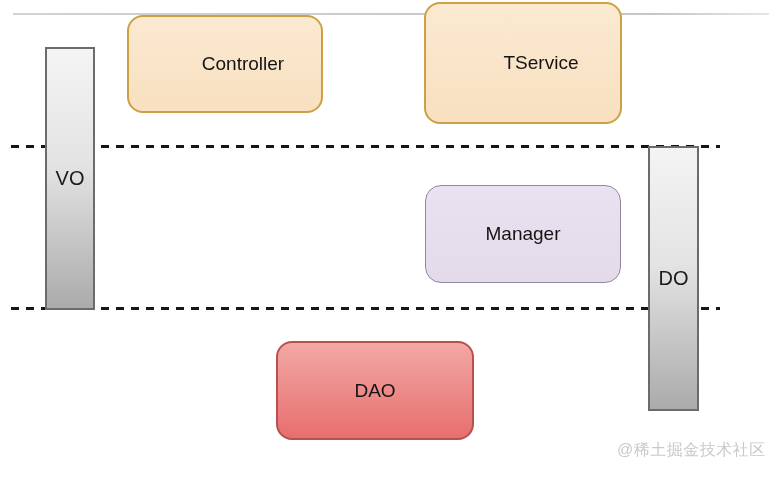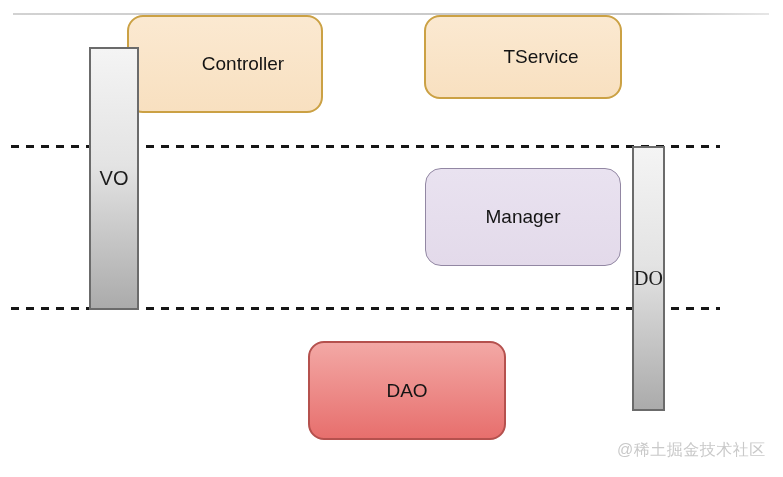--- a/index.html
+++ b/index.html
@@ -38,22 +38,22 @@
     background: linear-gradient(to bottom, #f4f4f4 0%, #e3e3e3 45%, #ababab 100%);
     border: 2px solid #6b6b6b;
     box-sizing: border-box;
     display: flex;
     align-items: center;
     justify-content: center;
     font-size: 20px;
     color: #1c1c1c;
     z-index: 3;
   }
-  .bar-vo { left: 45px; top: 47px;  width: 50px; height: 263px; margin-left: 44px; }
-  .bar-do { left: 632px; top: 146px; width: 33px; height: 265px; font-family: Liberation Serif, serif; }
+  .bar-vo { left: 45px; top: 47px;  width: 50px; height: 263px; }
+  .bar-do { left: 648px; top: 146px; width: 51px; height: 265px; }
 
   .box {
     position: absolute;
     box-sizing: border-box;
     border-radius: 16px;
     display: flex;
     align-items: center;
     justify-content: center;
     font-size: 19px;
     color: #141414;
@@ -64,26 +64,25 @@
     border: 2px solid #cba144;
     padding-left: 36px;
   }
   .box-purple {
     background: linear-gradient(to bottom, #e9e2f0, #e3daea);
     border: 1.5px solid #9287a3;
   }
   .box-red {
     background: linear-gradient(to bottom, #f3a8a5, #e76f6d);
     border: 2px solid #b5514e;
-    margin-left: 32px;
   }
   .box-controller { left: 127px; top: 15px;  width: 196px; height: 98px; }
-  .box-tservice   { left: 424px; top: 15px;  width: 198px; height: 84px; }
+  .box-tservice   { left: 424px; top: 2px;  width: 198px; height: 122px; }
   .box-service    { left: 127px; top: 180px; width: 198px; height: 98px; }
-  .box-manager    { left: 425px; top: 168px; width: 196px; height: 98px; }
+  .box-manager    { left: 425px; top: 185px; width: 196px; height: 98px; }
   .box-dao        { left: 276px; top: 341px; width: 198px; height: 99px; }
 
   .watermark {
     position: absolute;
     left: 617px;
     top: 440px;
     font-size: 16px;
     letter-spacing: 0.5px;
     color: #c9c9c9;
     z-index: 4;

